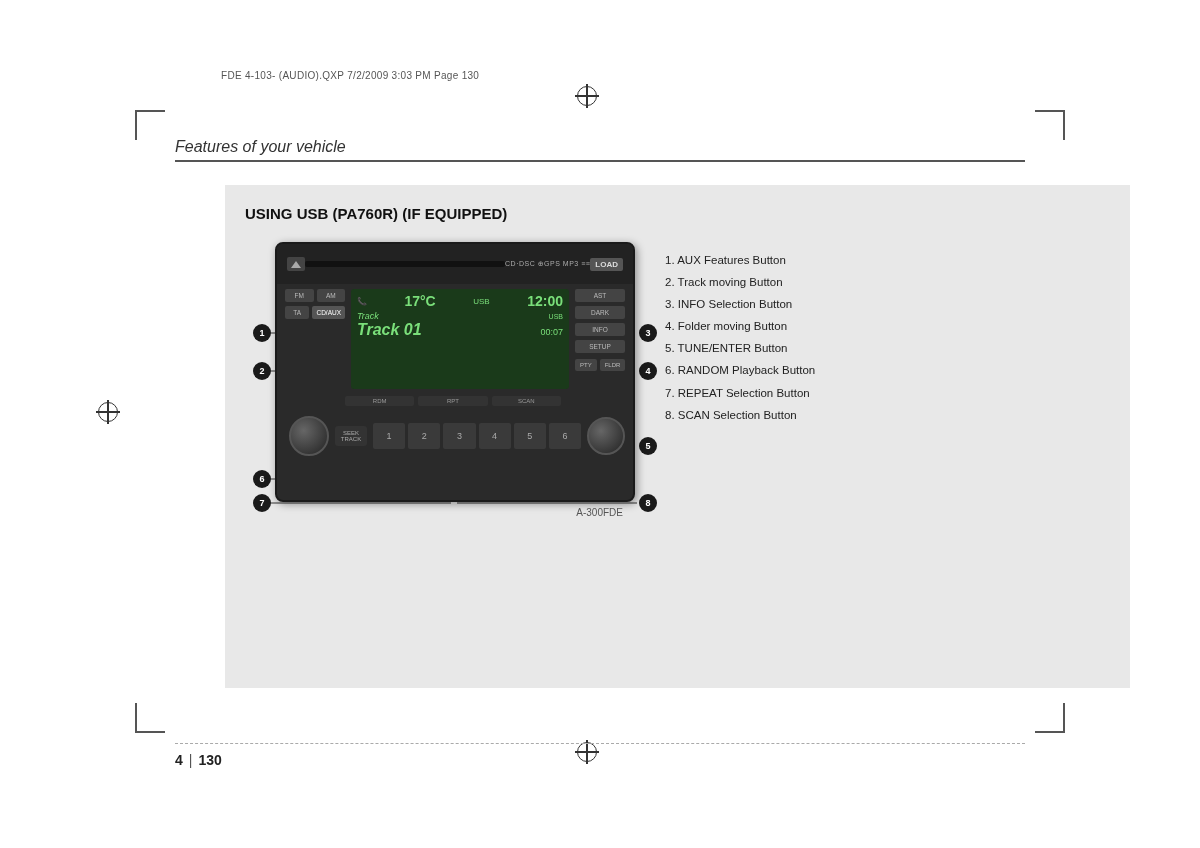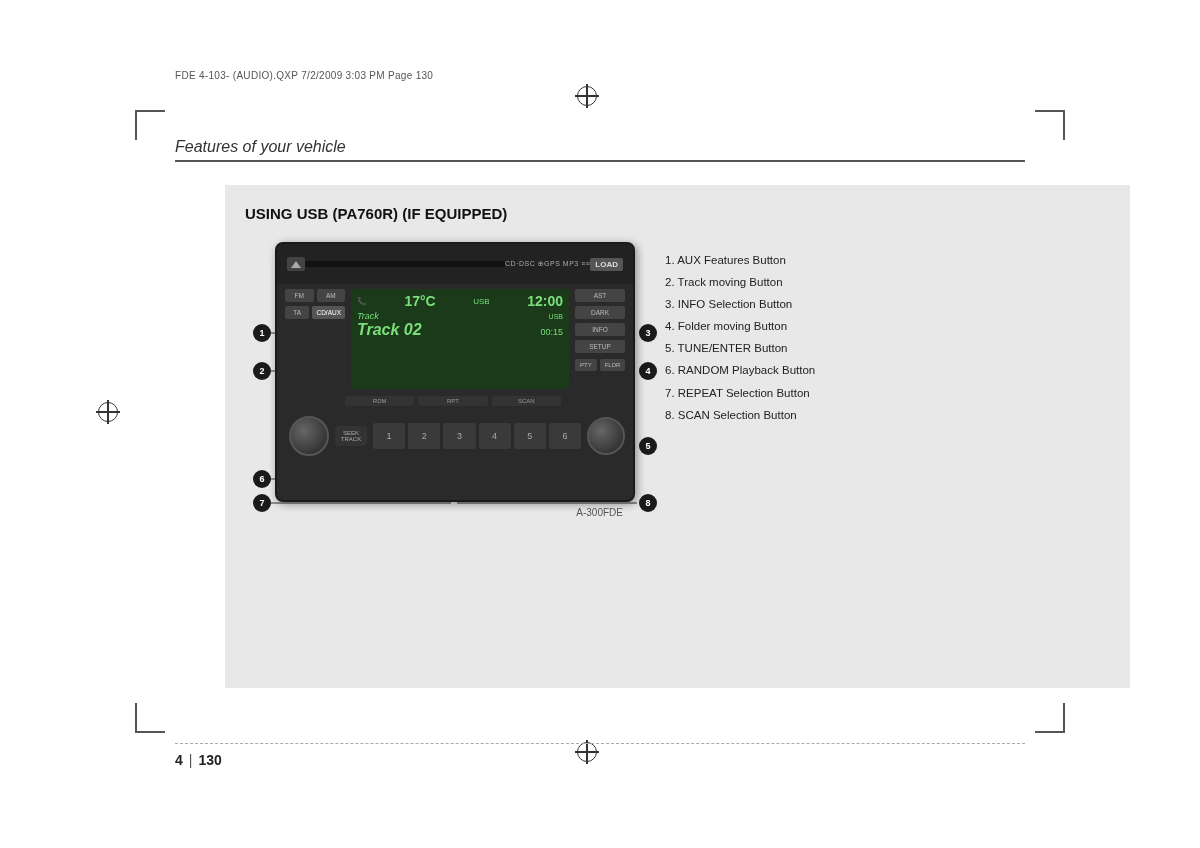--- a/index.html
+++ b/index.html
@@ -52,20 +52,21 @@
       position: absolute;
       top: 70px;
       left: 175px;
       right: 175px;
     }
     .header-file-info {
       font-size: 10px;
       color: #555;
       margin-bottom: 4px;
       letter-spacing: 0.3px;
+      margin-left: 46px;
     }
 
     
     .page-title-section {
       position: absolute;
       top: 138px;
       left: 175px;
       right: 175px;
       border-bottom: 2px solid #555;
       padding-bottom: 4px;
@@ -508,22 +509,22 @@
               <span class="screen-call-icon">📞</span>
               <span class="screen-temp">17°C</span>
               <span class="screen-mode">USB</span>
               <span class="screen-time">12:00</span>
             </div>
             <div style="display:flex; justify-content:space-between; align-items:baseline;">
               <span class="screen-track-label">Track</span>
               <span class="screen-usb">USB</span>
             </div>
             <div style="display:flex; justify-content:space-between; align-items:baseline;">
-              <span class="screen-track-num">Track 02</span>
-              <span class="screen-time-display">00:15</span>
+              <span class="screen-track-num">Track 01</span>
+              <span class="screen-time-display">00:07</span>
             </div>
           </div>
 
           <div class="radio-right-buttons">
             <div class="right-btn">AST</div>
             <div class="right-btn">DARK</div>
             <div class="right-btn">INFO</div>
             <div class="right-btn">SETUP</div>
             <div class="radio-btn-row" style="margin-top:2px;">
               <div class="right-btn" style="flex:1; font-size:6px;">PTY</div>

